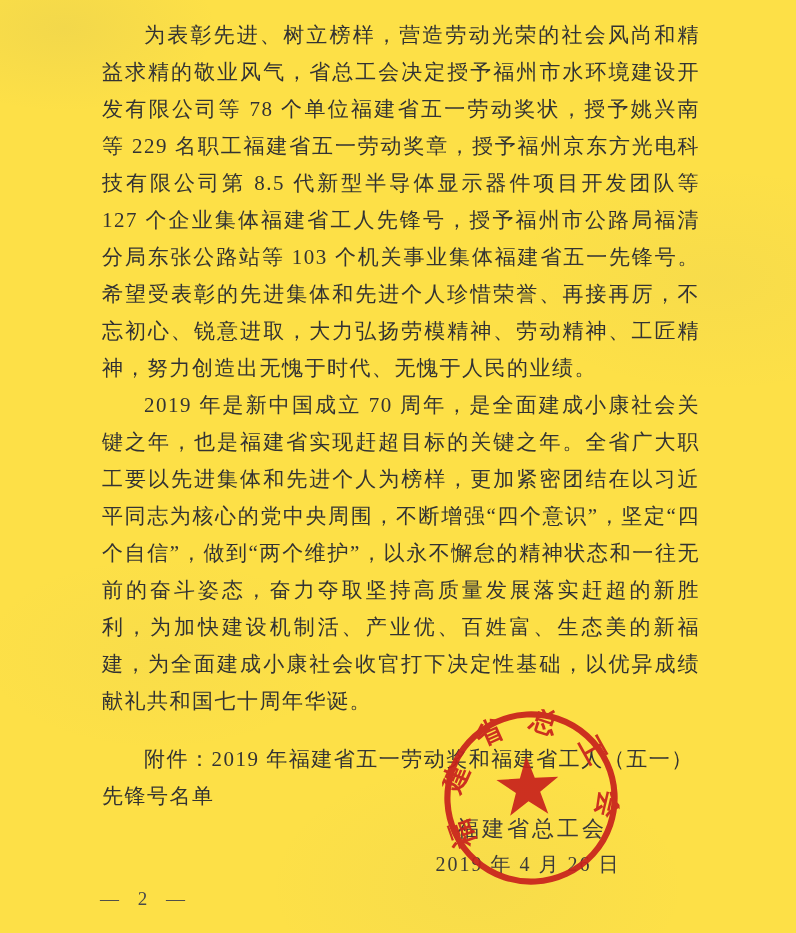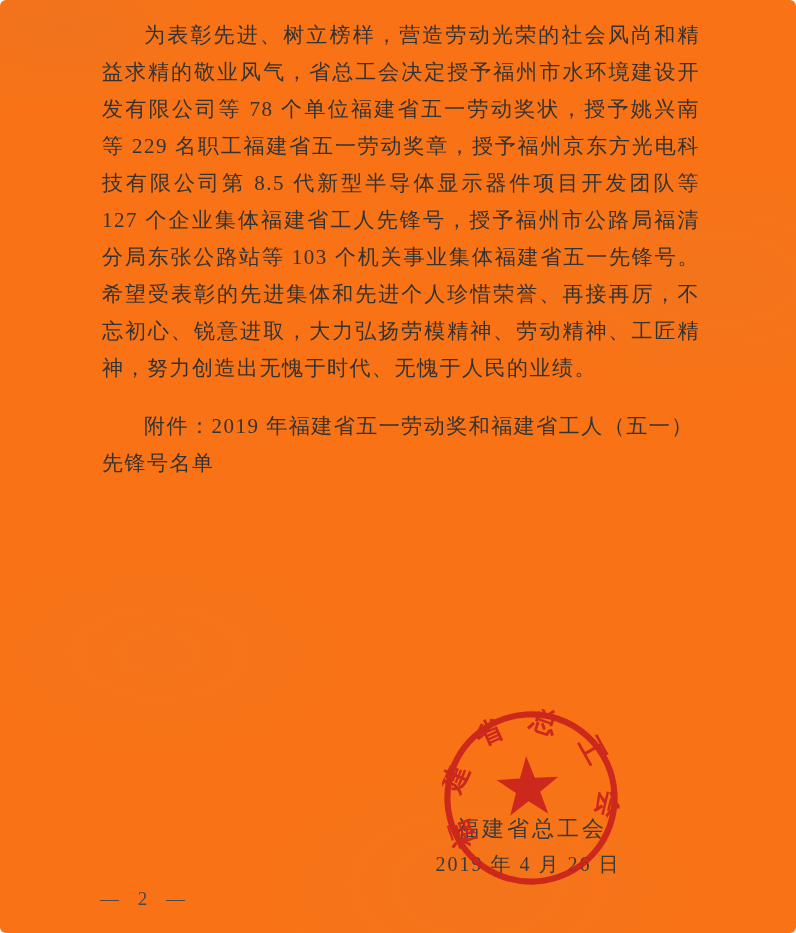--- a/index.html
+++ b/index.html
@@ -1,24 +1,23 @@
 <!DOCTYPE html>
 <html><head>
 <meta charset="utf-8">
 <style>
   html, body { margin: 0; padding: 0; background: #ffffff; }
   .page {
     position: relative;
     width: 796px;
     height: 933px;
-    background: #f97316;
+    background: #fde047;
     overflow: hidden;
     font-family: "Liberation Serif", "DejaVu Serif", serif;
     color: #333333;
-    border-radius: 6px;
   }
   
   .page::before {
     content: "";
     position: absolute;
     inset: 0;
     pointer-events: none;
     background:
       radial-gradient(220px 120px at 8% 3%, rgba(120,120,120,0.08), rgba(0,0,0,0) 70%),
       radial-gradient(300px 160px at 90% 30%, rgba(140,140,140,0.05), rgba(0,0,0,0) 70%),
@@ -88,20 +87,21 @@
     white-space: nowrap;
   }
 </style>
 </head>
 <body>
 
 <div class="page">
 
   <div class="content">
     <p class="para">为表彰先进、树立榜样，营造劳动光荣的社会风尚和精益求精的敬业风气，省总工会决定授予福州市水环境建设开发有限公司等 78 个单位福建省五一劳动奖状，授予姚兴南等 229 名职工福建省五一劳动奖章，授予福州京东方光电科技有限公司第 8.5 代新型半导体显示器件项目开发团队等 127 个企业集体福建省工人先锋号，授予福州市公路局福清分局东张公路站等 103 个机关事业集体福建省五一先锋号。希望受表彰的先进集体和先进个人珍惜荣誉、再接再厉，不忘初心、锐意进取，大力弘扬劳模精神、劳动精神、工匠精神，努力创造出无愧于时代、无愧于人民的业绩。</p>
+    <p class="para">2019 年是新中国成立 70 周年，是全面建成小康社会关键之年，也是福建省实现赶超目标的关键之年。全省广大职工要以先进集体和先进个人为榜样，更加紧密团结在以习近平同志为核心的党中央周围，不断增强“四个意识”，坚定“四个自信”，做到“两个维护”，以永不懈怠的精神状态和一往无前的奋斗姿态，奋力夺取坚持高质量发展落实赶超的新胜利，为加快建设机制活、产业优、百姓富、生态美的新福建，为全面建成小康社会收官打下决定性基础，以优异成绩献礼共和国七十周年华诞。</p>
     <p class="para attachment">附件：2019 年福建省五一劳动奖和福建省工人（五一）先锋号名单</p>
   </div>
 
   <div class="sig-org">福建省总工会</div>
   <div class="sig-date">2019 年 4 月 26 日</div>
 
   <svg class="seal" viewBox="0 0 200 200" xmlns="http://www.w3.org/2000/svg" aria-hidden="true">
     <defs>
       <path id="sealArc" d="M 39.3 147.4 A 77 77 0 1 1 160.7 147.4" fill="none"></path>
     </defs>

